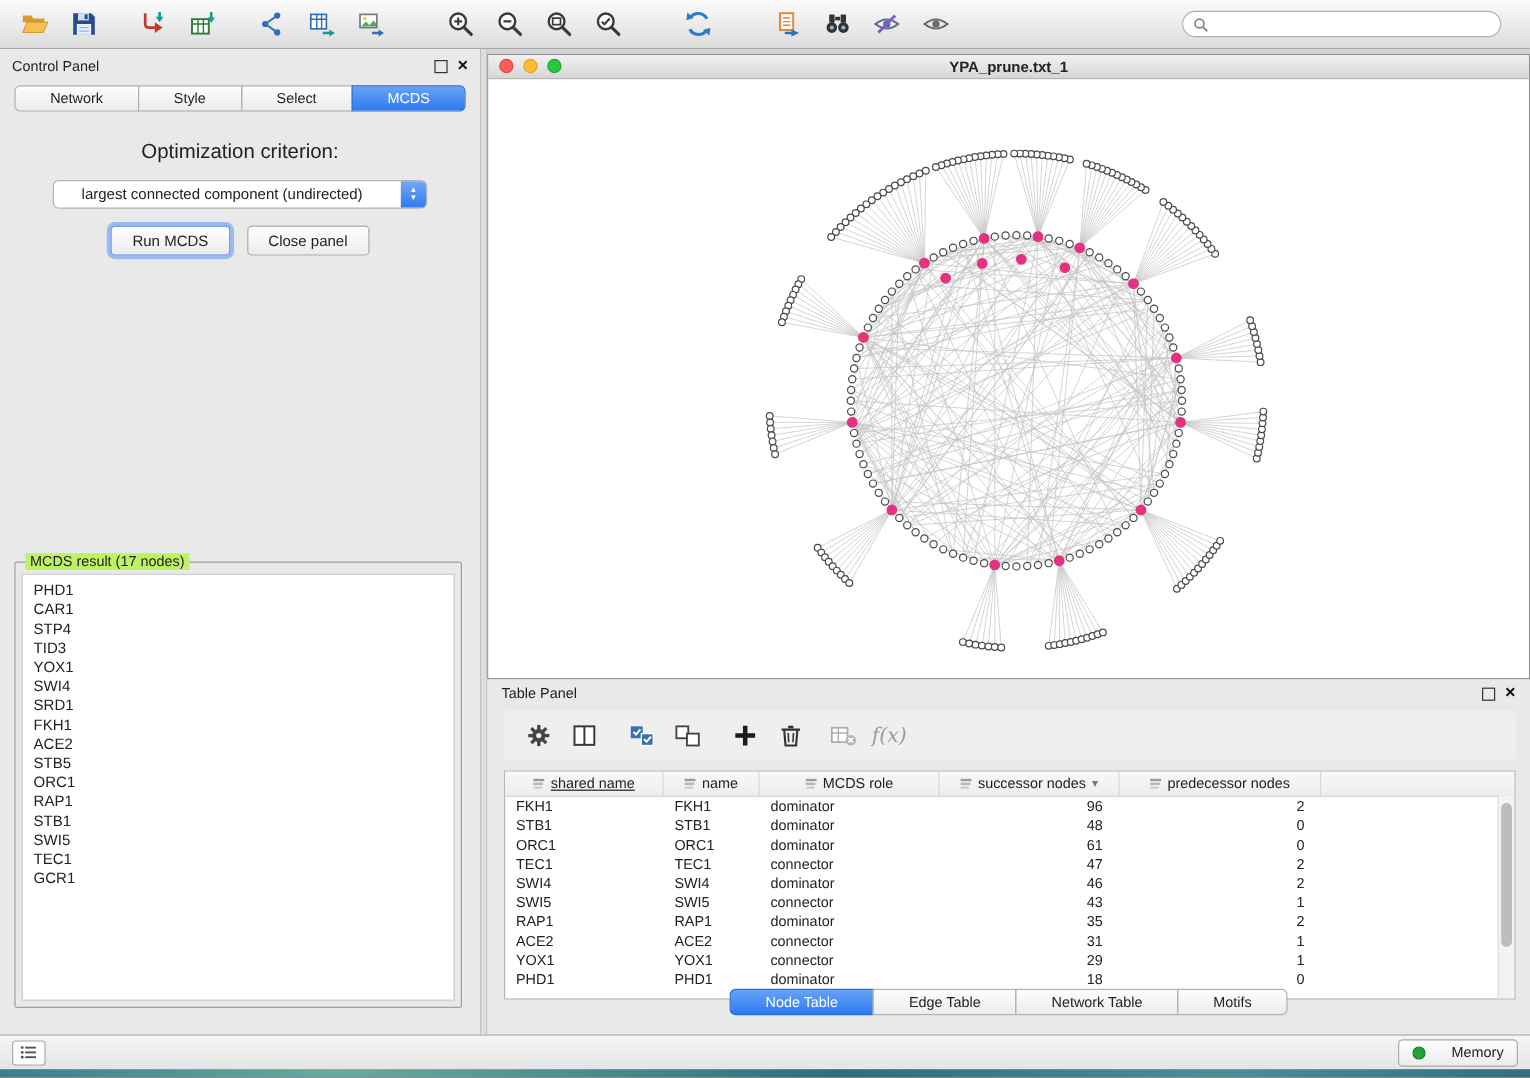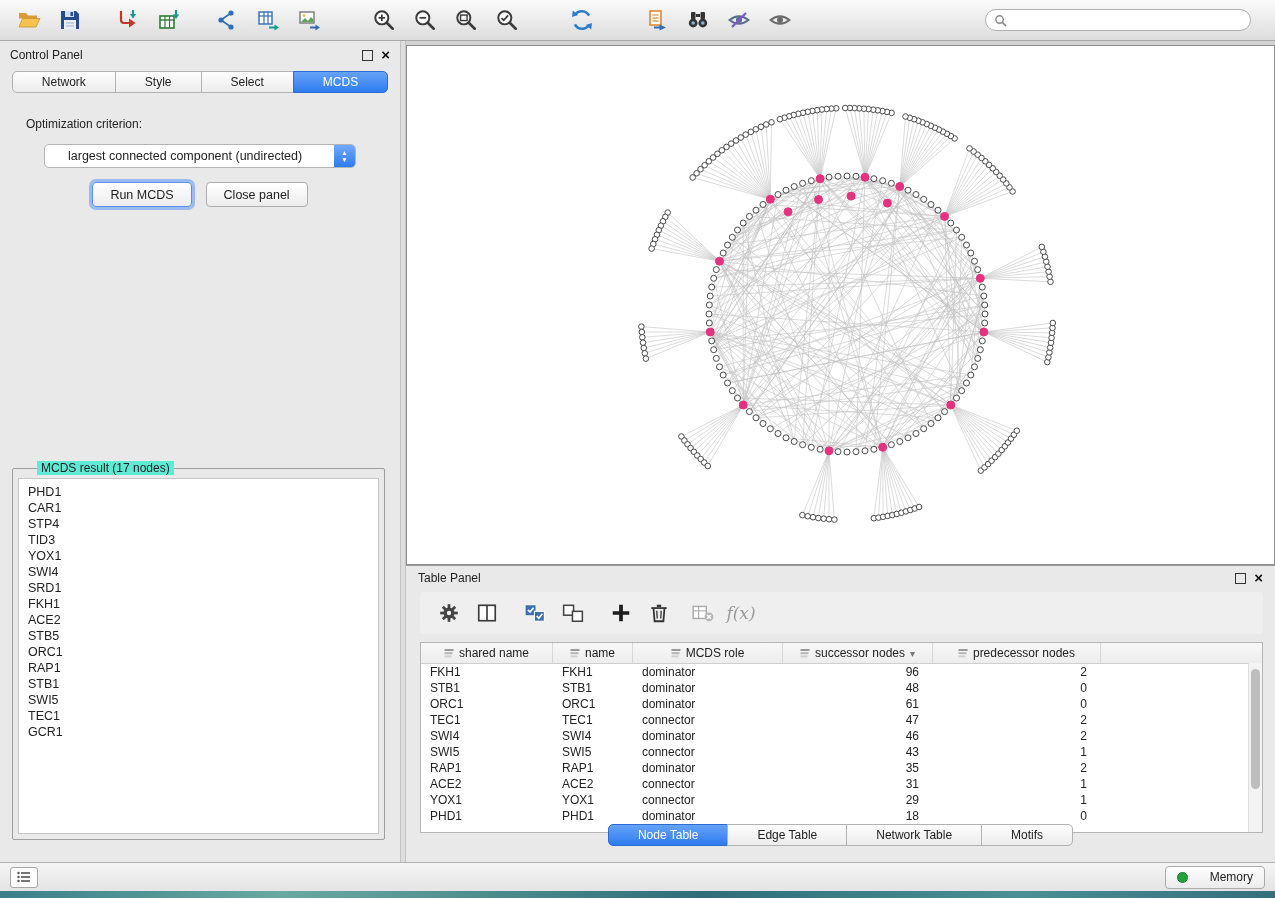--- a/index.html
+++ b/index.html
@@ -14,28 +14,28 @@
   .control-panel{position:absolute;left:0;top:41px;width:400px;height:821px;background:#e9e9e9;box-sizing:border-box;}
   .cp-header{height:28px;display:flex;align-items:center;padding:0 10px;font-size:12px;}
   .win-controls{margin-left:auto;display:flex;align-items:center;gap:8px;}
   .float-icon{width:9px;height:9px;border:1.5px solid #333;display:inline-block;}
   .close-icon{font-size:15px;font-weight:bold;line-height:12px;color:#111;}
   .cp-tabs{display:flex;justify-content:center;margin-top:2px;}
   .seg-tab{font-size:12px;padding:3px 29px;background:linear-gradient(#fdfdfd,#ececec);border:1px solid #b2b2b2;margin-left:-1px;color:#222;}
   .seg-tab:first-child{border-radius:5px 0 0 5px;margin-left:0;}
   .seg-tab:last-child{border-radius:0 5px 5px 0;}
   .seg-tab.sel{background:linear-gradient(#66a3f8,#2e7bf0);color:#fff;border-color:#2a6bd6;}
-  .opt-label{font-size:12px;margin-top:24px;margin-left:26px;}
+  .opt-label{text-align:center;font-size:17px;margin-top:24px;}
   .dropdown{margin:13px auto 0;width:312px;height:24px;background:#fff;border:1px solid #b3b3b3;border-radius:5px;display:flex;align-items:center;font-size:12.5px;padding-left:23px;position:relative;box-sizing:border-box;}
   .dd-cap{position:absolute;right:0;top:0;bottom:0;width:21px;background:linear-gradient(#71a9f9,#2e7bf0);border-radius:0 4px 4px 0;color:#fff;display:flex;flex-direction:column;align-items:center;justify-content:center;font-size:6.5px;line-height:7px;}
   .btn-row{display:flex;justify-content:center;gap:14px;margin-top:14px;}
   .btn{height:23px;padding:0 17px;background:linear-gradient(#ffffff,#ececec);border:1px solid #adadad;border-radius:4px;font-size:12.5px;display:flex;align-items:center;}
   .btn.focusring{box-shadow:0 0 0 3px rgba(90,150,246,.55);border-color:#5a8ef0;}
   .result-fieldset{position:absolute;left:12px;right:15px;top:427px;bottom:22px;border:1px solid #9f9f9f;border-radius:2px;}
-  .result-legend{position:absolute;top:-8px;left:24px;background:#5eead4;padding:0 4px;font-size:12px;}
+  .result-legend{position:absolute;top:-8px;left:8px;background:#bef264;padding:0 4px;font-size:12px;}
   .result-list{position:absolute;left:5px;right:5px;top:9px;bottom:5px;background:#fff;border:1px solid #c6c6c6;font-size:12.5px;line-height:16px;padding:5px 9px;overflow:hidden;box-sizing:border-box;}
   .mcds-item{height:16px;}
   
   .vsplit{position:absolute;left:400px;top:41px;width:6px;height:821px;background:#dedede;border-left:1px solid #c2c2c2;border-right:1px solid #c2c2c2;box-sizing:border-box;}
   .right-bg{position:absolute;left:406px;top:41px;width:869px;height:821px;background:#d2d2d2;}
   
   .net-window{position:absolute;left:406px;top:45px;width:869px;height:520px;background:#fff;border:1px solid #8f8f8f;box-sizing:border-box;}
   .net-titlebar{height:19px;background:linear-gradient(#f1f1f1,#d6d6d6);border-bottom:1px solid #b5b5b5;display:flex;align-items:center;position:relative;}
   .lights{position:absolute;left:9px;top:3px;display:flex;gap:8px;}
   .light{width:12px;height:12px;border-radius:50%;box-sizing:border-box;}
@@ -270,20 +270,28 @@
           <div class="mcds-item">TEC1</div>
           <div class="mcds-item">GCR1</div>
         </div>
     </div>
   </div>
 
   <div class="vsplit"></div>
   <div class="right-bg"></div>
 
   <div class="net-window">
+    <div class="net-titlebar">
+      <span class="lights">
+        <span class="light red"></span>
+        <span class="light yellow"></span>
+        <span class="light green"></span>
+      </span>
+      <span class="net-title">YPA_prune.txt_1</span>
+    </div>
     <svg id="net-svg" class="net-body" width="867" height="499">
         <g stroke="#c3c3c3" stroke-width="0.6" fill="none">
           <line x1="363.3" y1="153.3" x2="475.7" y2="134.7"></line>
           <line x1="363.3" y1="153.3" x2="537.6" y2="365.6"></line>
           <line x1="363.3" y1="153.3" x2="303.2" y2="286.0"></line>
           <line x1="363.3" y1="153.3" x2="371.0" y2="148.5"></line>
           <line x1="363.3" y1="153.3" x2="306.7" y2="303.7"></line>
           <line x1="363.3" y1="153.3" x2="349.0" y2="164.2"></line>
           <line x1="363.3" y1="153.3" x2="413.1" y2="132.7"></line>
           <line x1="363.3" y1="153.3" x2="304.7" y2="294.9"></line>
@@ -968,21 +976,21 @@
             <circle cx="16.5" cy="13.5" r="4" fill="#b5b5b5"></circle>
             <path d="M14.8 11.8 l3.4 3.4 M18.2 11.8 l-3.4 3.4" stroke="#fff" stroke-width="1.4"></path>
           </svg>
       </span>
       <span class="tpi">
         <span class="fx">f(x)</span>
       </span>
     </div>
     <div class="table-wrap">
       <div class="thead" id="thead">
-          <div class="th" style="width: 132px;">
+          <div class="th" style="width: 132px; text-decoration: underline;">
             <svg width="10" height="10" viewBox="0 0 10 10">
               <rect x="0.5" y="1" width="9" height="2" fill="#9a9a9a"></rect>
               <rect x="0.5" y="4.2" width="8" height="2" fill="#b5b5b5"></rect>
               <rect x="0.5" y="7.4" width="7" height="2" fill="#cfcfcf"></rect>
             </svg>
             <span>shared name</span>
           </div>
           <div class="th" style="width: 80px;">
             <svg width="10" height="10" viewBox="0 0 10 10">
               <rect x="0.5" y="1" width="9" height="2" fill="#9a9a9a"></rect>

